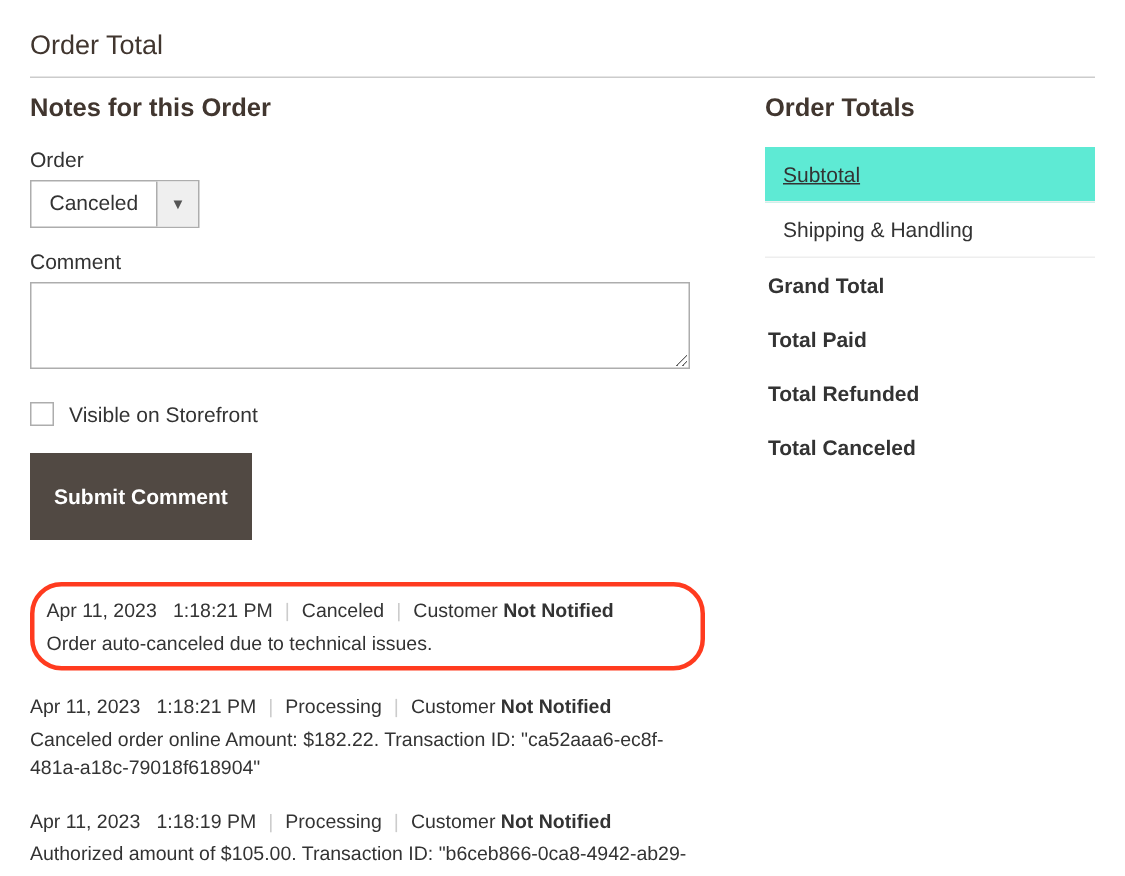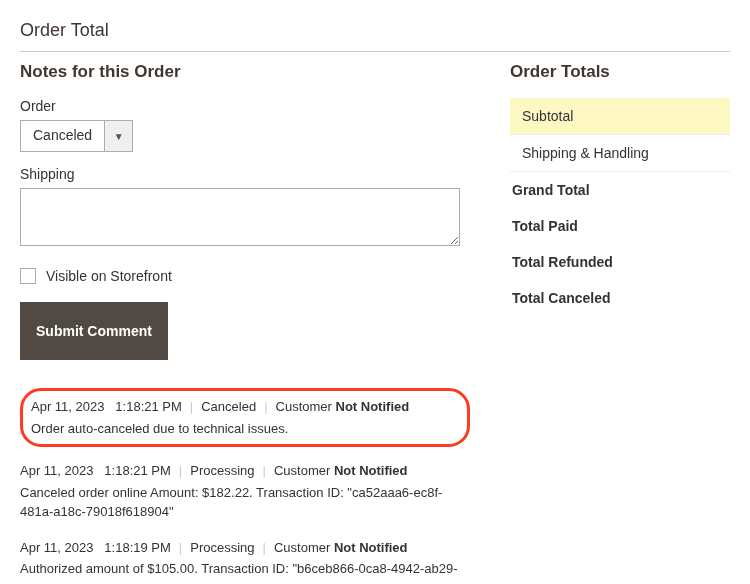--- a/index.html
+++ b/index.html
@@ -115,39 +115,39 @@
     color: #ccc;
     margin: 0 8px;
   }
   .hist-meta strong { font-weight: 700; }
   .hist-body { color: #333; margin-top: 2px; }
   .totals-list .trow {
     padding: 10px 12px;
     border-bottom: 1px solid #eee;
     font-size: 14px;
   }
-  .totals-list .trow.shade { background: #fef9c3; }
+  .totals-list .trow.shade { background: #5eead4; text-decoration: underline; }
   .totals-list .trow.bold { font-weight: 700; border-bottom: none; padding: 10px 2px; }
 </style>
 </head>
 <body>
 
 <h2 class="section-title">Order Total</h2>
 
 <div class="columns">
   <div class="col-left">
     <h3 class="subheading">Notes for this Order</h3>
 
     <label class="field-label">Order</label>
     <div class="select-wrap">
       <span class="sel-text">Canceled</span>
       <span class="sel-caret">▼</span>
     </div>
 
-    <label class="field-label">Shipping</label>
+    <label class="field-label">Comment</label>
     <textarea class="comment" style=""></textarea>
 
     <div class="chk-row">
       <span class="chk"></span>
       <span>Visible on Storefront</span>
     </div>
 
     <button class="btn-submit">Submit Comment</button>
 
     <div class="history">

